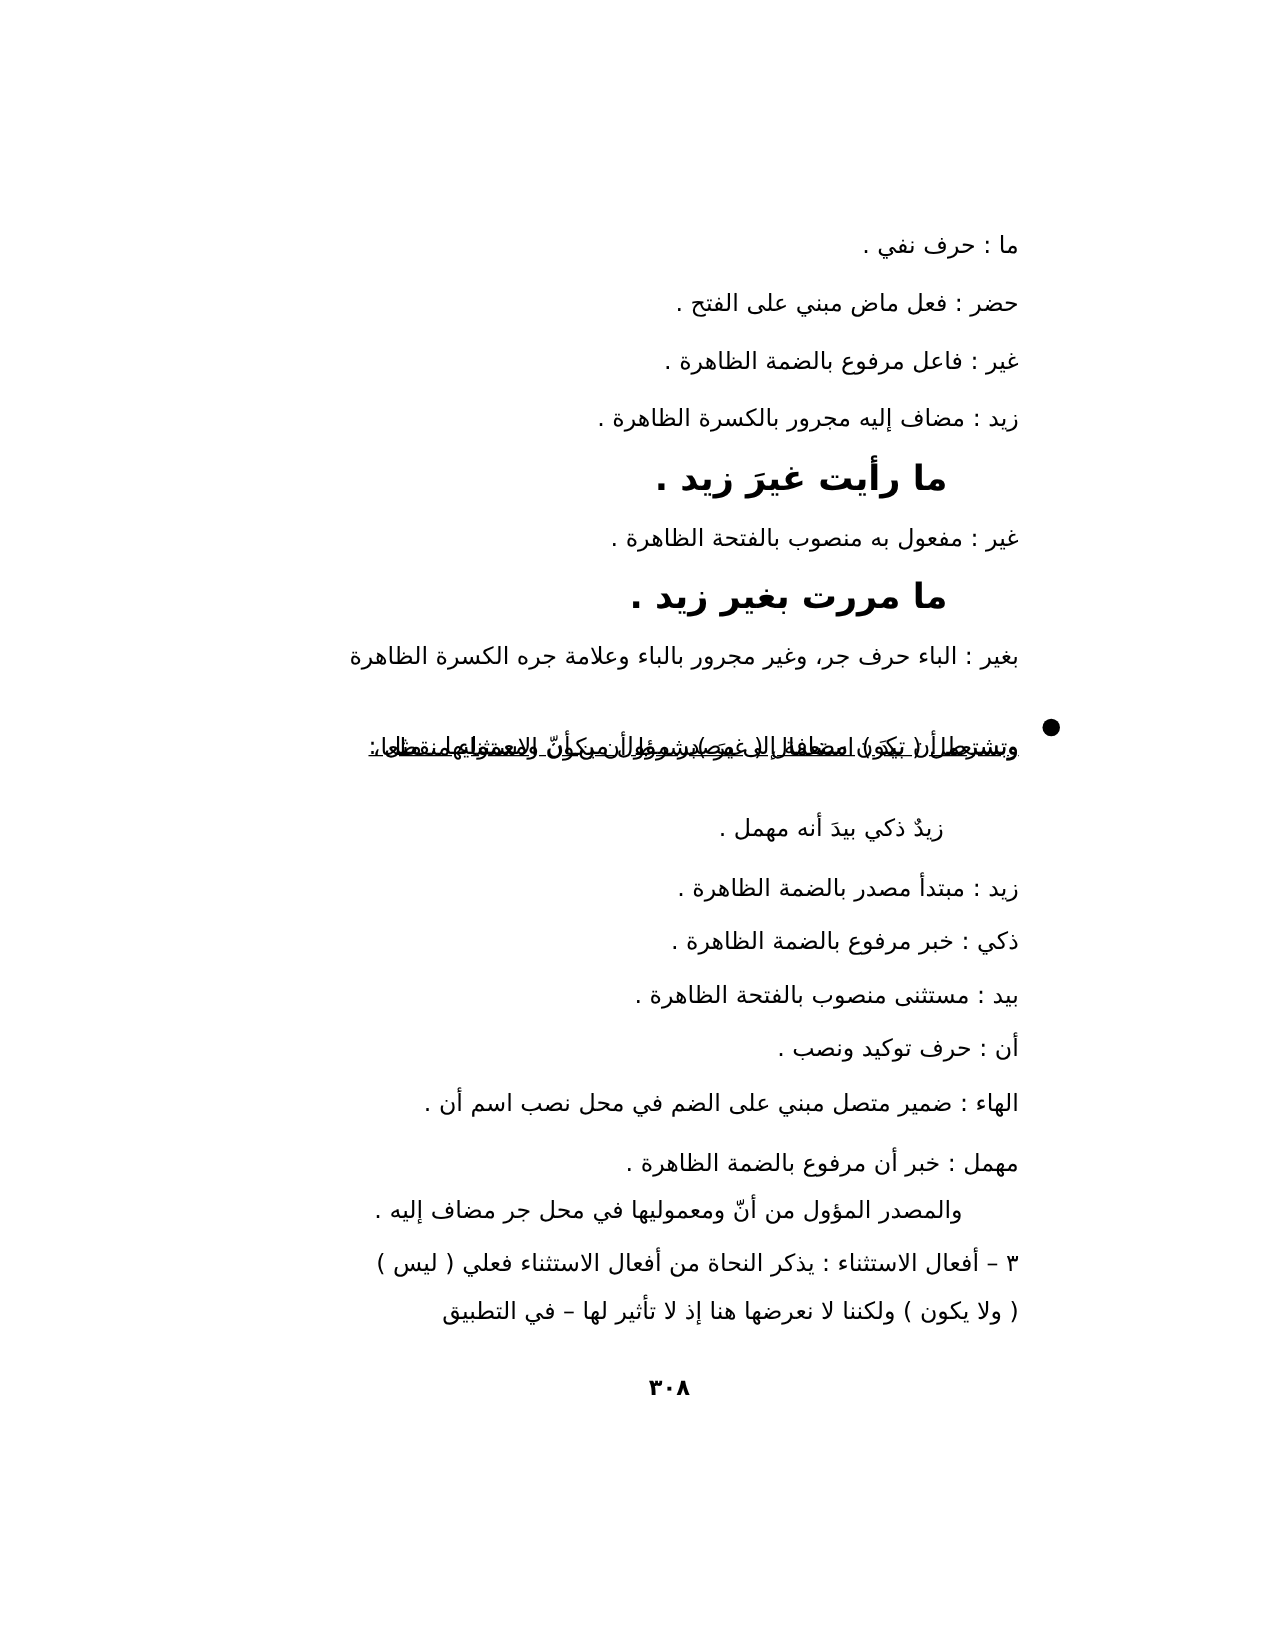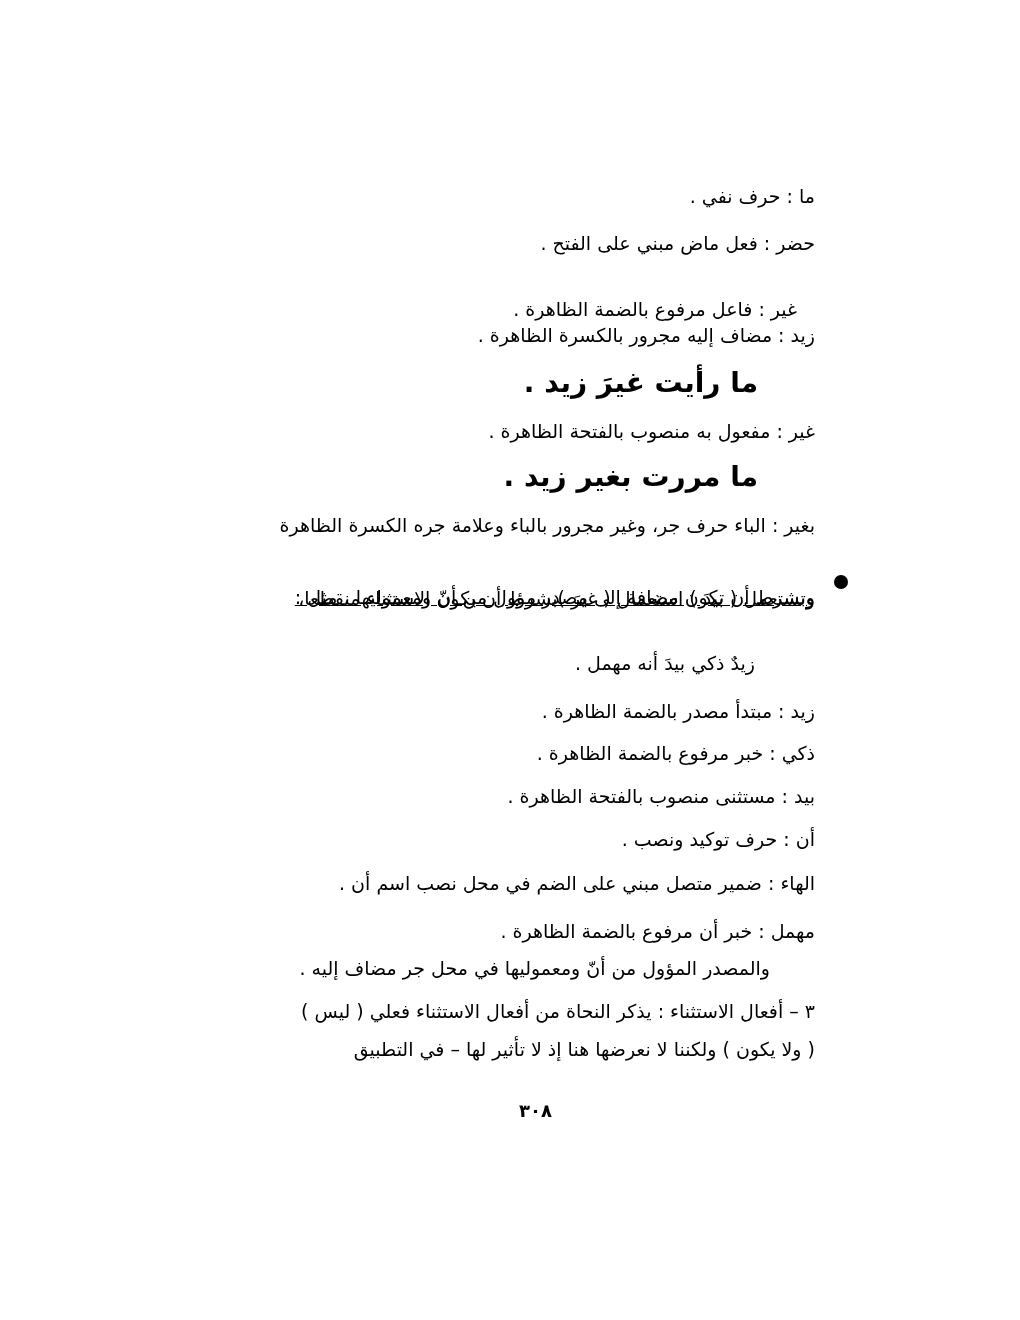--- a/index.html
+++ b/index.html
@@ -9,21 +9,21 @@
   .bold { font-weight: bold; font-size: 28px; }
   .bullet { position: absolute; width: 14px; height: 14px; border-radius: 50%; background: #000; }
   .pagenum { position: absolute; font-size: 18px; font-weight: bold; direction: rtl; }
 </style>
 </head>
 <body>
 
 <div class="page">
   <div class="line" style="right:205px; top:183px;">ما : حرف نفي .</div>
   <div class="line" style="right:205px; top:230px;">حضر : فعل ماض مبني على الفتح .</div>
-  <div class="line" style="right:223px; top:276px;margin-top:20px;">غير : فاعل مرفوع بالضمة الظاهرة .</div>
+  <div class="line" style="right:205px; top:276px;">غير : فاعل مرفوع بالضمة الظاهرة .</div>
   <div class="line" style="right:205px; top:322px;">زيد : مضاف إليه مجرور بالكسرة الظاهرة .</div>
   <div class="line bold" style="right:262px; top:370px;">ما رأيت غيرَ زيد .</div>
   <div class="line" style="right:205px; top:418px;">غير : مفعول به منصوب بالفتحة الظاهرة .</div>
   <div class="line bold" style="right:262px; top:464px;">ما مررت بغير زيد .</div>
   <div class="line" style="right:205px; top:512px;">بغير : الباء حرف جر، وغير مجرور بالباء وعلامة جره الكسرة الظاهرة</div>
 
   <span class="bullet" style="right:172px; top:575px;"></span>
   <div class="line" style="right:205px; top:566px;margin-top:19px;">وتستعمل ( بيدَ ) استعمال ( غيرَ )بشرط أن يكون الاستثناء منقطعا،</div>
   <div class="line" style="right:205px; top:584px;text-decoration:underline;">وبشرط أن تكون  مضافة إلى مصدر مؤول من أنّ ومعموليها ، مثل :</div>
   <div class="line" style="right:265px; top:650px;">زيدٌ ذكي بيدَ أنه مهمل .</div>

